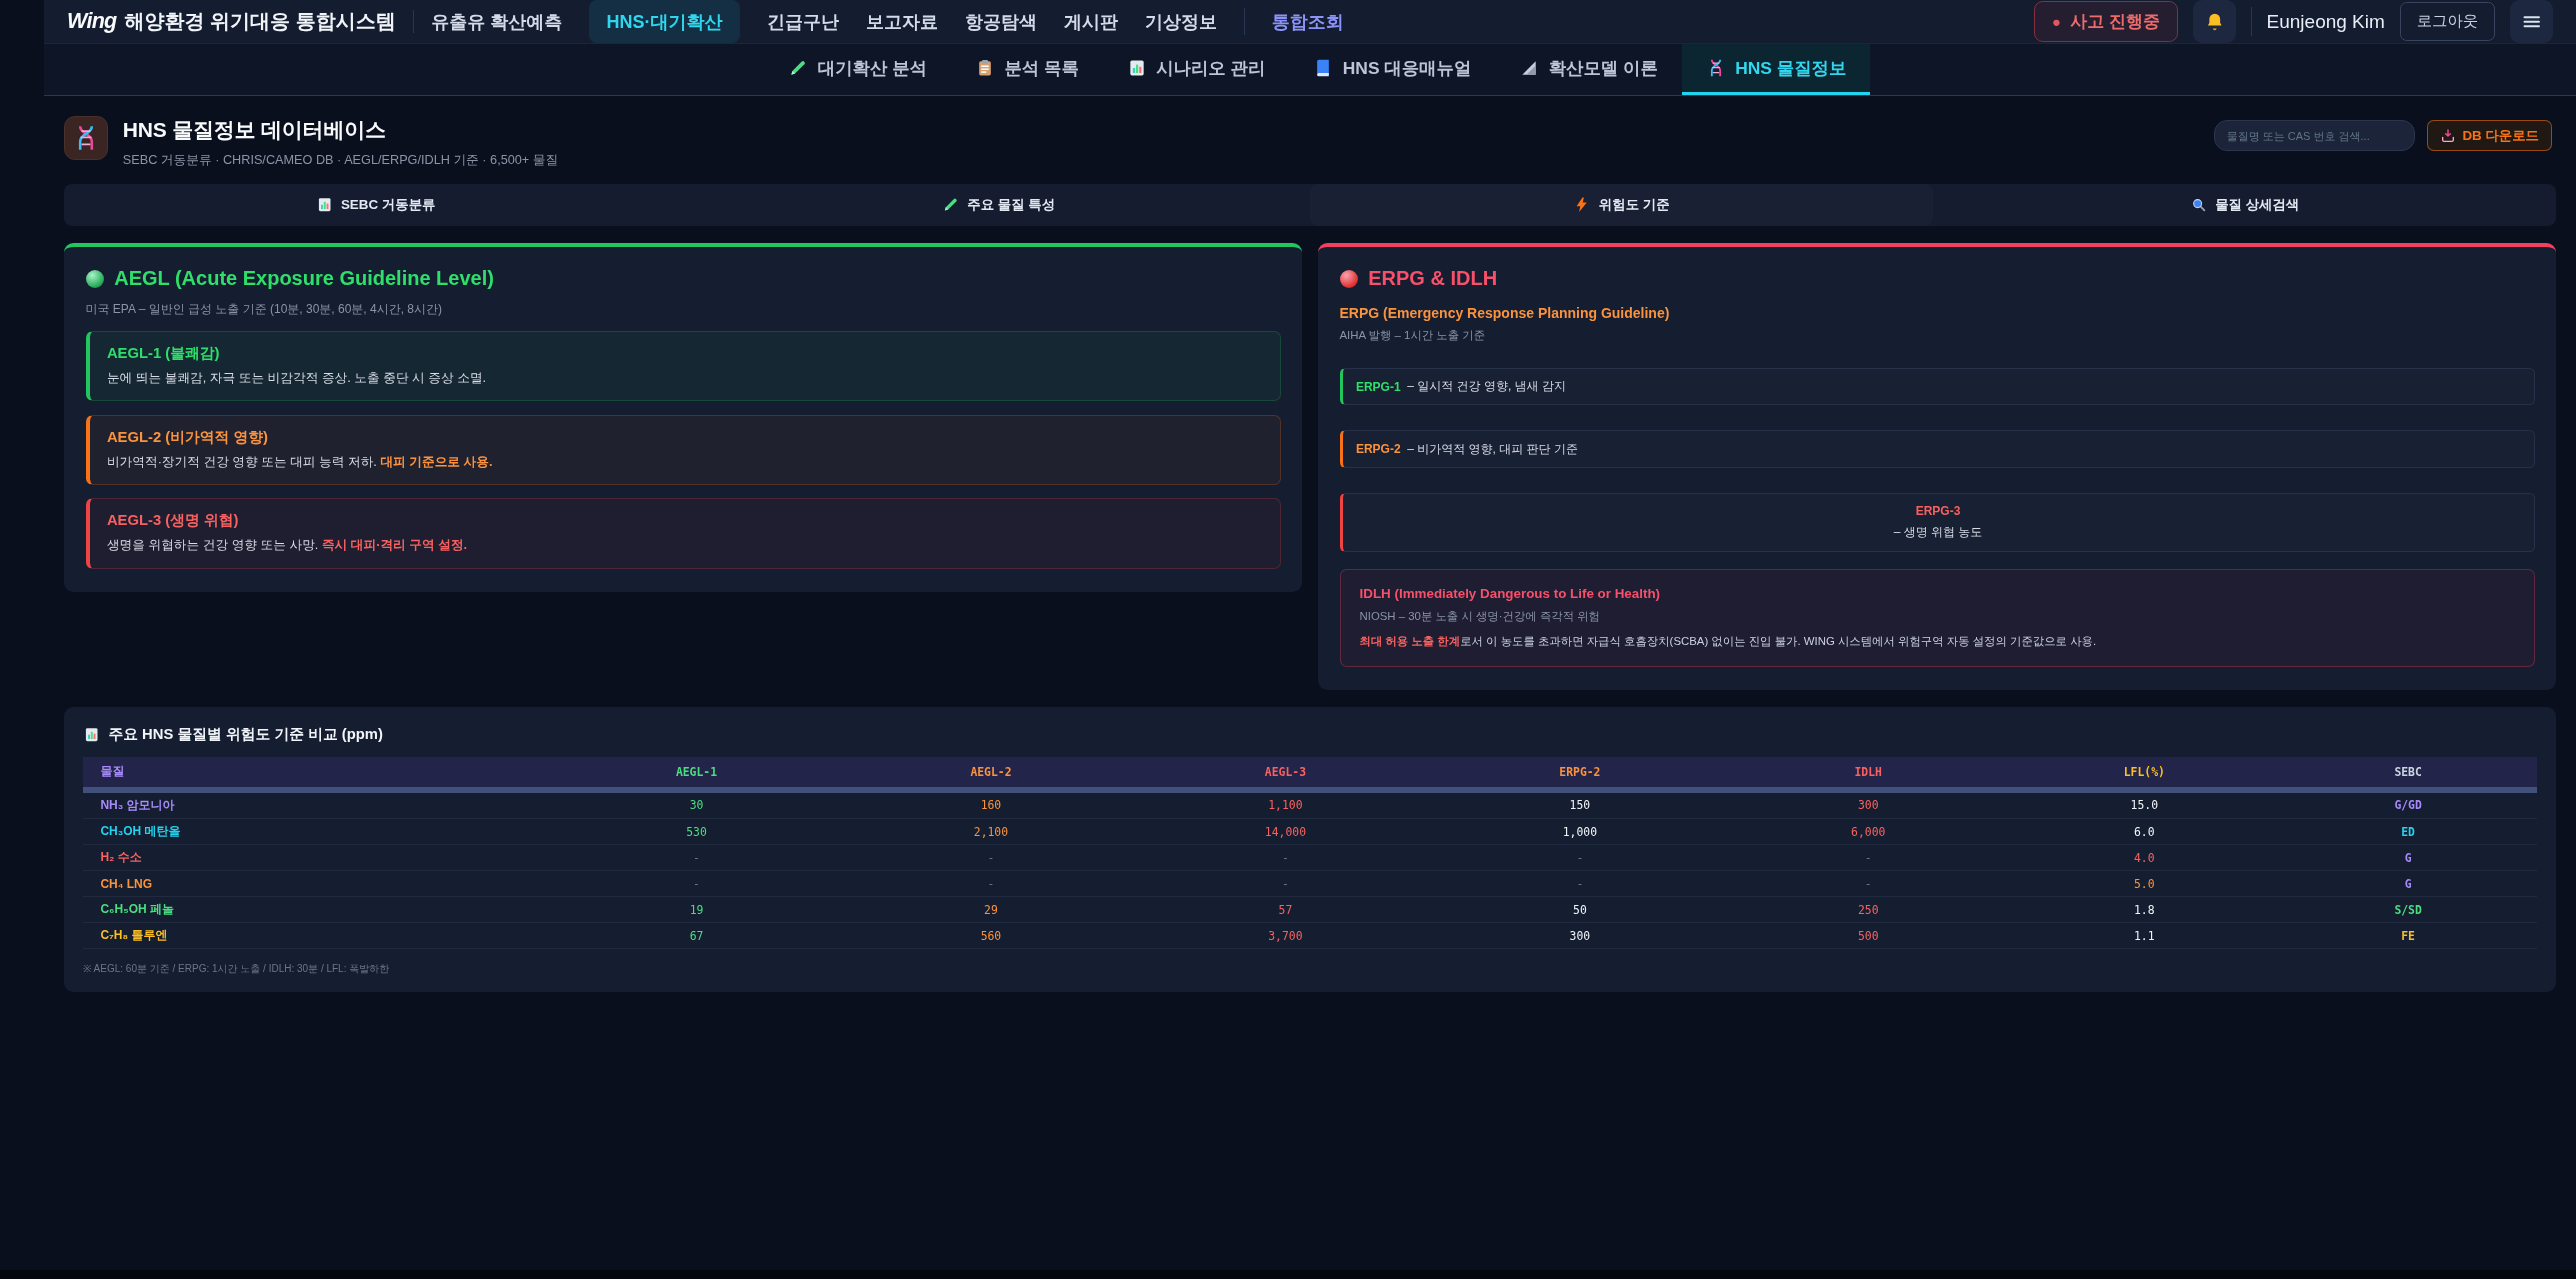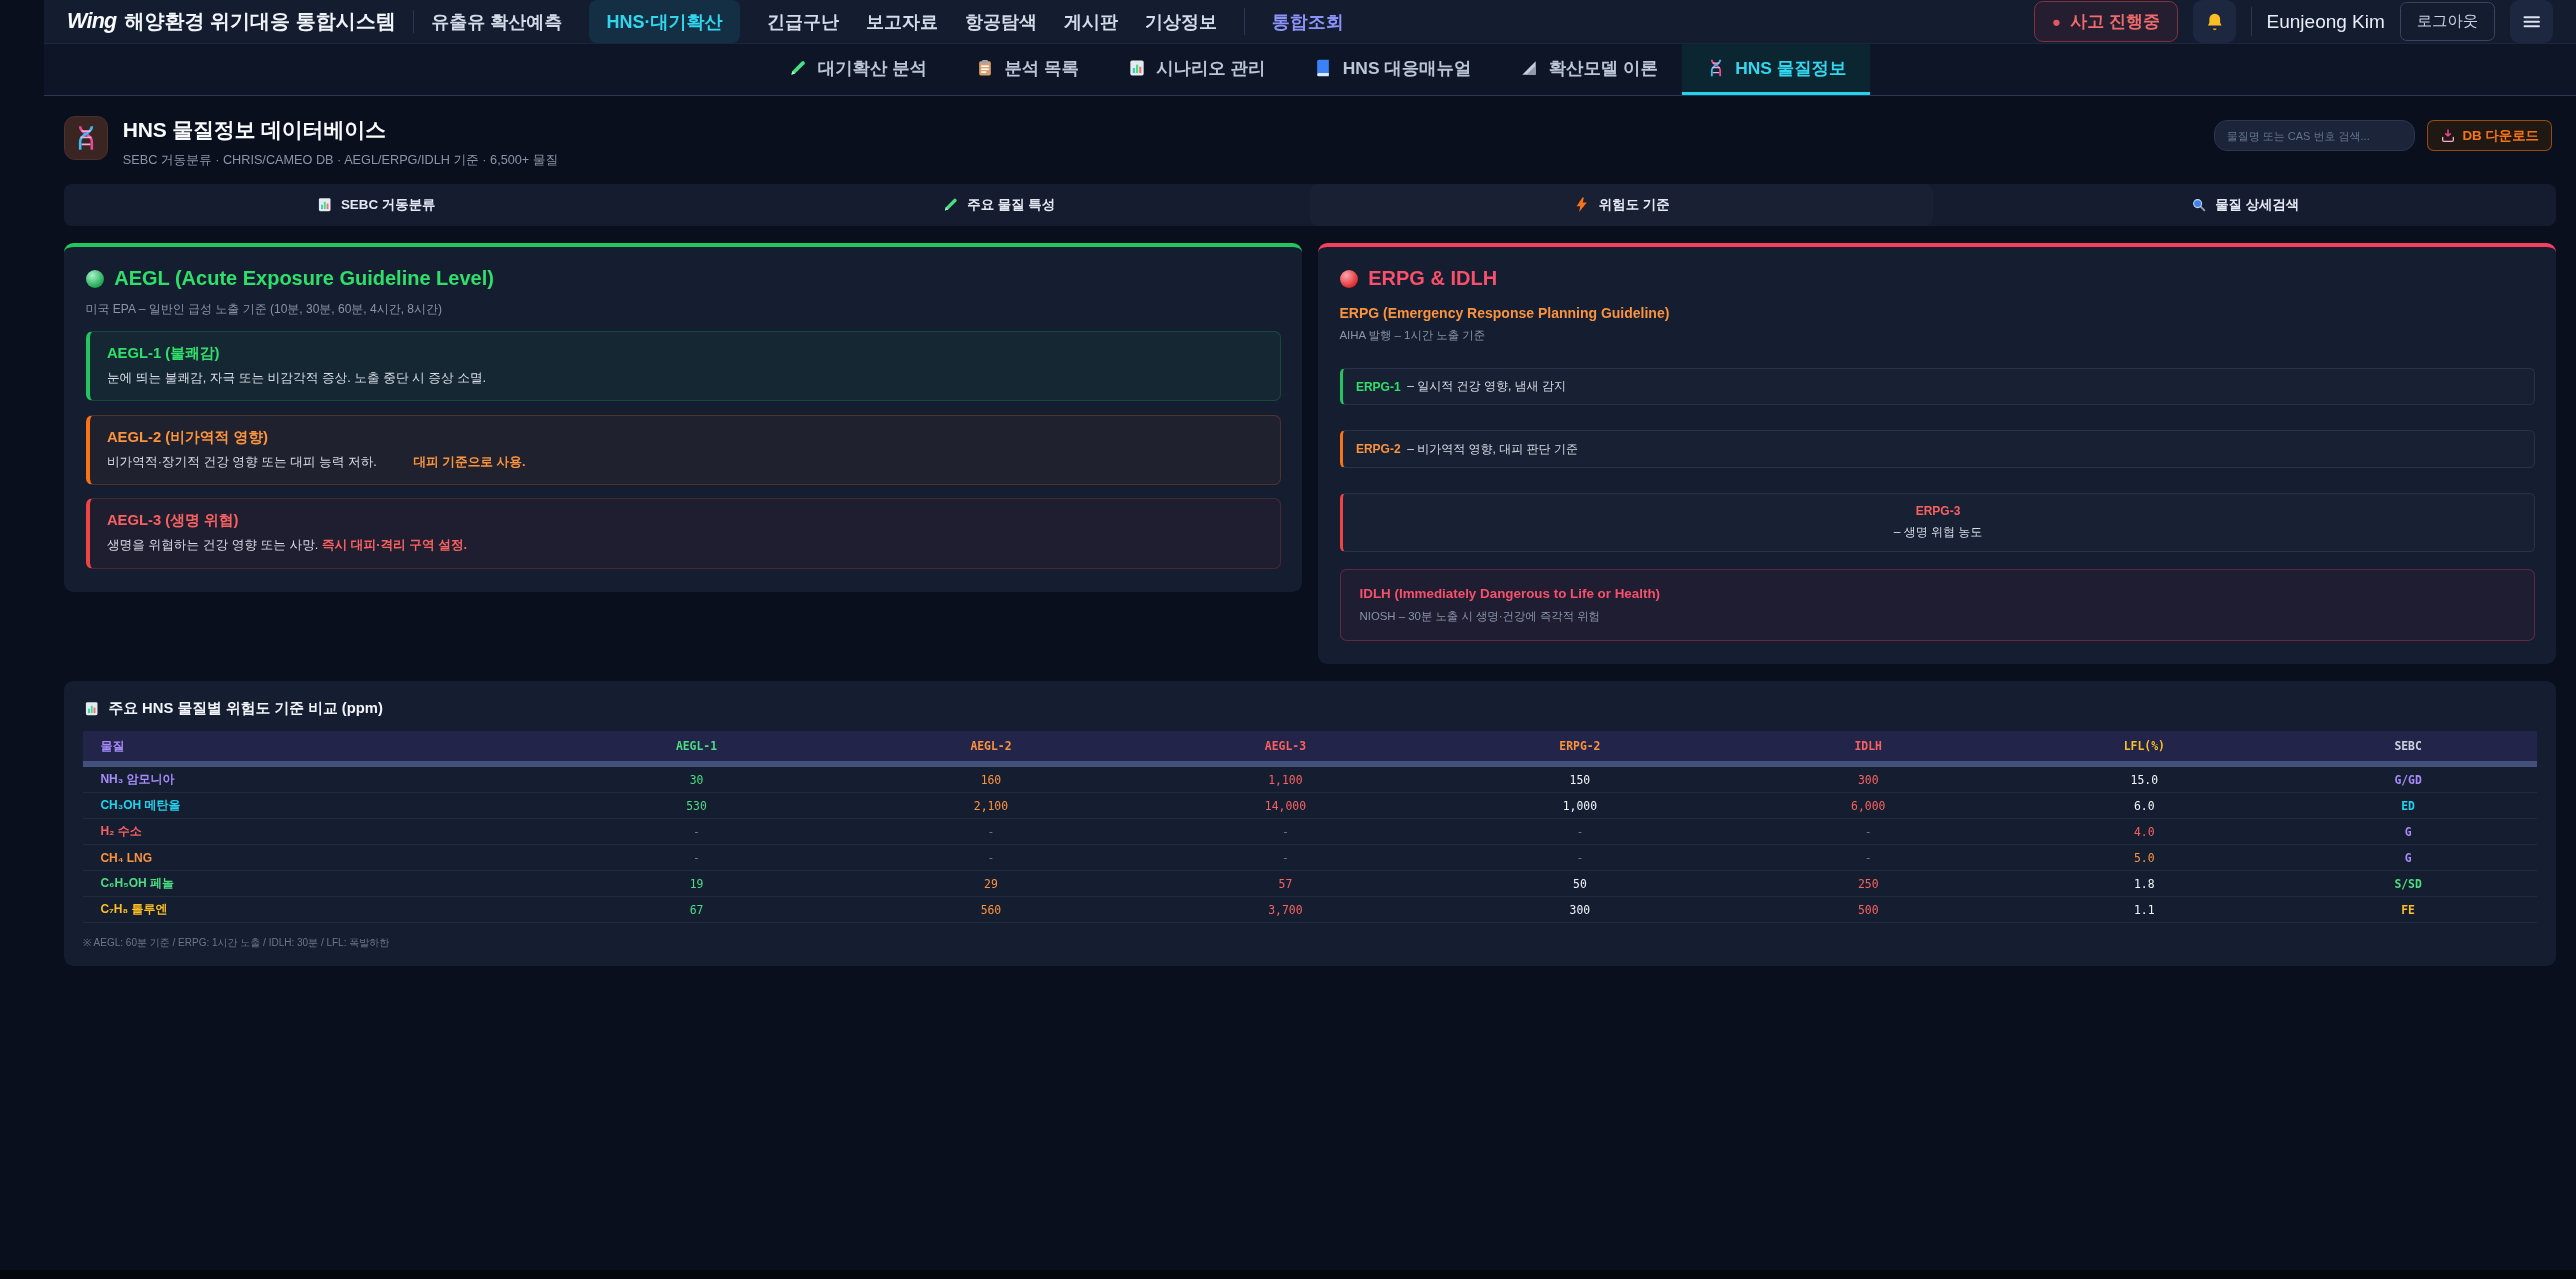--- a/index.html
+++ b/index.html
@@ -90,21 +90,21 @@
 
   .level-card { margin-top:13.4px; border-radius:6.7px; padding:12px 17.4px 13.4px; }
   .lv-green  { background:rgba(34,197,94,0.06);  border:0.7px solid rgba(34,197,94,0.22);  border-left:4px solid #22c55e; }
   .lv-orange { background:rgba(249,115,22,0.05); border:0.7px solid rgba(249,115,22,0.22); border-left:4px solid #f97316; }
   .lv-red    { background:rgba(239,68,68,0.05);  border:0.7px solid rgba(239,68,68,0.22);  border-left:4px solid #ef4444; }
   .lv-name { font-size:14.8px; font-weight:700; }
   .lv-green  .lv-name { color:#2ee06a; }
   .lv-orange .lv-name { color:#fb923c; }
   .lv-red    .lv-name { color:#f8615f; }
   .lv-desc { margin-top:6.7px; font-size:12.7px; color:#d7dce6; line-height:1.35; }
-  .lv-orange .lv-desc strong { color:#fb923c;margin-left:33px; }
+  .lv-orange .lv-desc strong { color:#fb923c; }
   .lv-red    .lv-desc strong { color:#f8615f; }
 
   .erpg-heading { margin-top:14.8px; font-size:14px; font-weight:700; color:#fb923c; }
   .erpg-sub { margin-top:6.7px; font-size:11.4px; color:#8b94a8; }
   .chip { margin-top:25px; display:flex; align-items:center; gap:6.7px; background:#182033; border:0.7px solid #27314a; border-radius:5.4px; padding:9.4px 13.4px; font-size:12px; color:#d7dce6; }
   .chip.g { border-left:3.4px solid #22c55e; }
   .chip.o { border-left:3.4px solid #f97316; }
   .chip.r { border-left:3.4px solid #ef4444;flex-direction:column; }
   .chip .chip-name { font-weight:700; }
   .chip.g .chip-name { color:#2ee06a; }
@@ -363,20 +363,21 @@
         <span>– 비가역적 영향, 대피 판단 기준</span>
       </div>
       <div class="chip r">
         <span class="chip-name">ERPG-3</span>
         <span>– 생명 위협 농도</span>
       </div>
 
       <div class="idlh-box">
         <div class="idlh-title">IDLH (Immediately Dangerous to Life or Health)</div>
         <p class="idlh-sub">NIOSH – 30분 노출 시 생명·건강에 즉각적 위험</p>
+        <p class="idlh-note"><strong>최대 허용 노출 한계</strong><span>로서 이 농도를 초과하면 자급식 호흡장치(SCBA) 없이는 진입 불가. WING 시스템에서 위험구역 자동 설정의 기준값으로 사용.</span></p>
       </div>
     </section>
 
   </div>
 
   <section class="table-card">
     <div class="tc-title">
       <span>
           <svg width="17.4" height="17.4" viewBox="0 0 24 24">
             <rect x="4" y="3" width="16" height="18" rx="2" fill="#e5e9f0"></rect>

